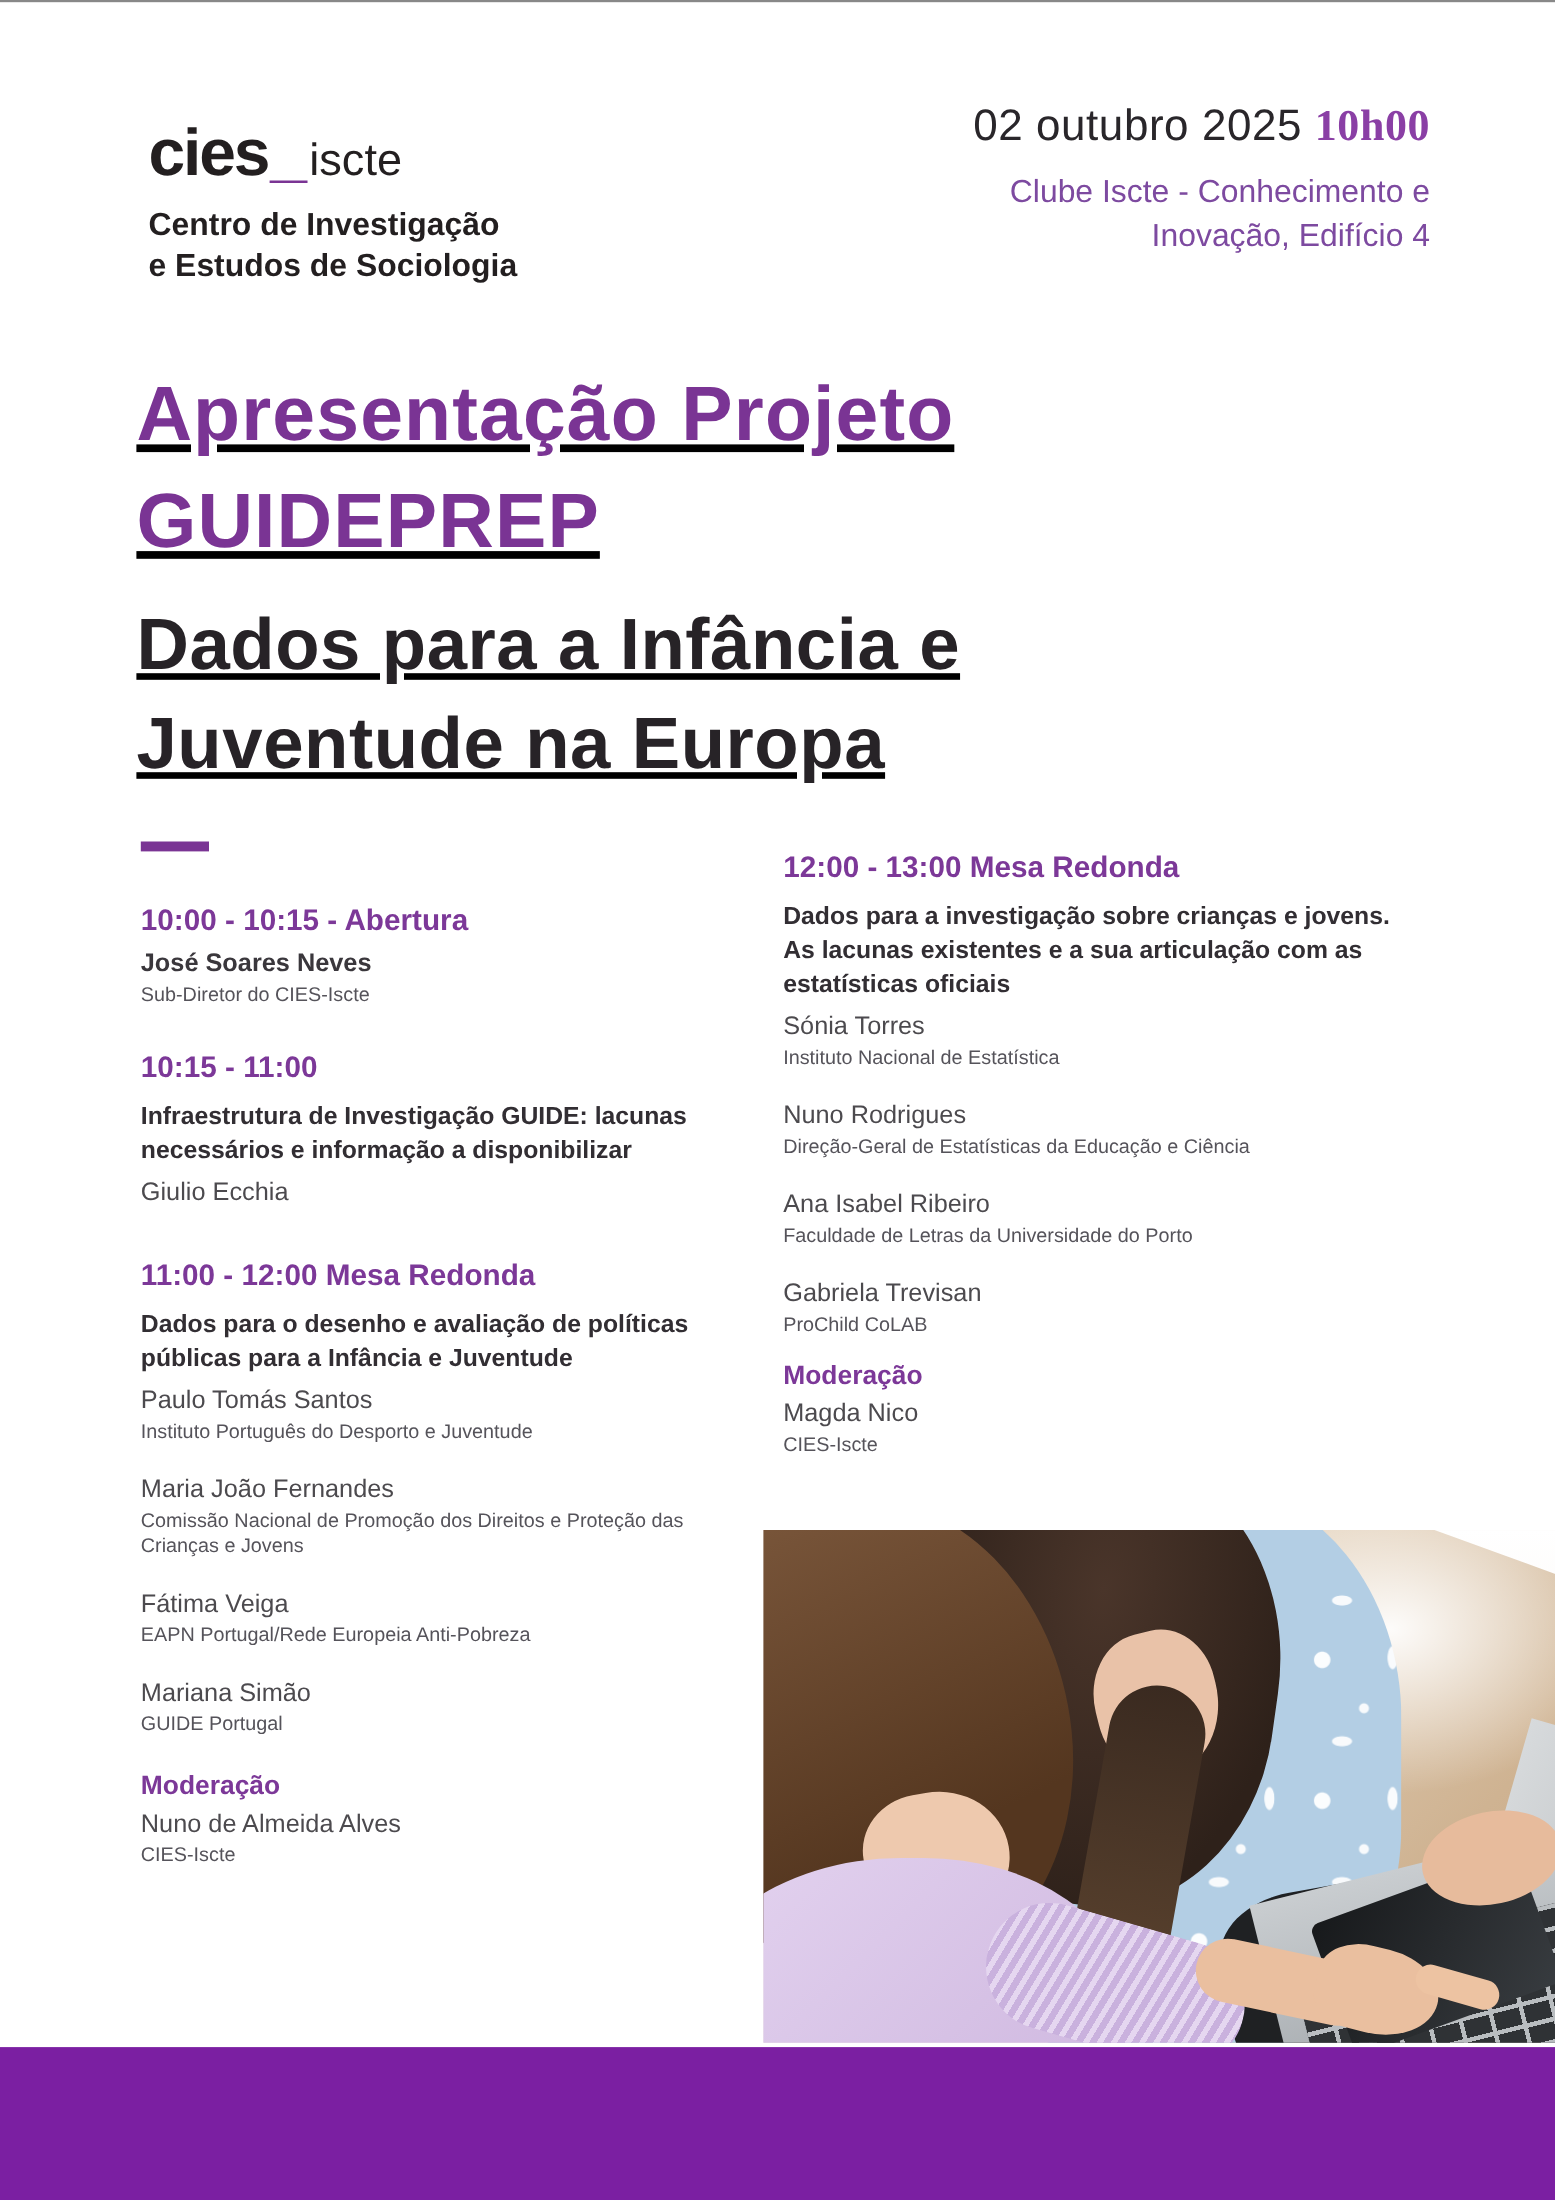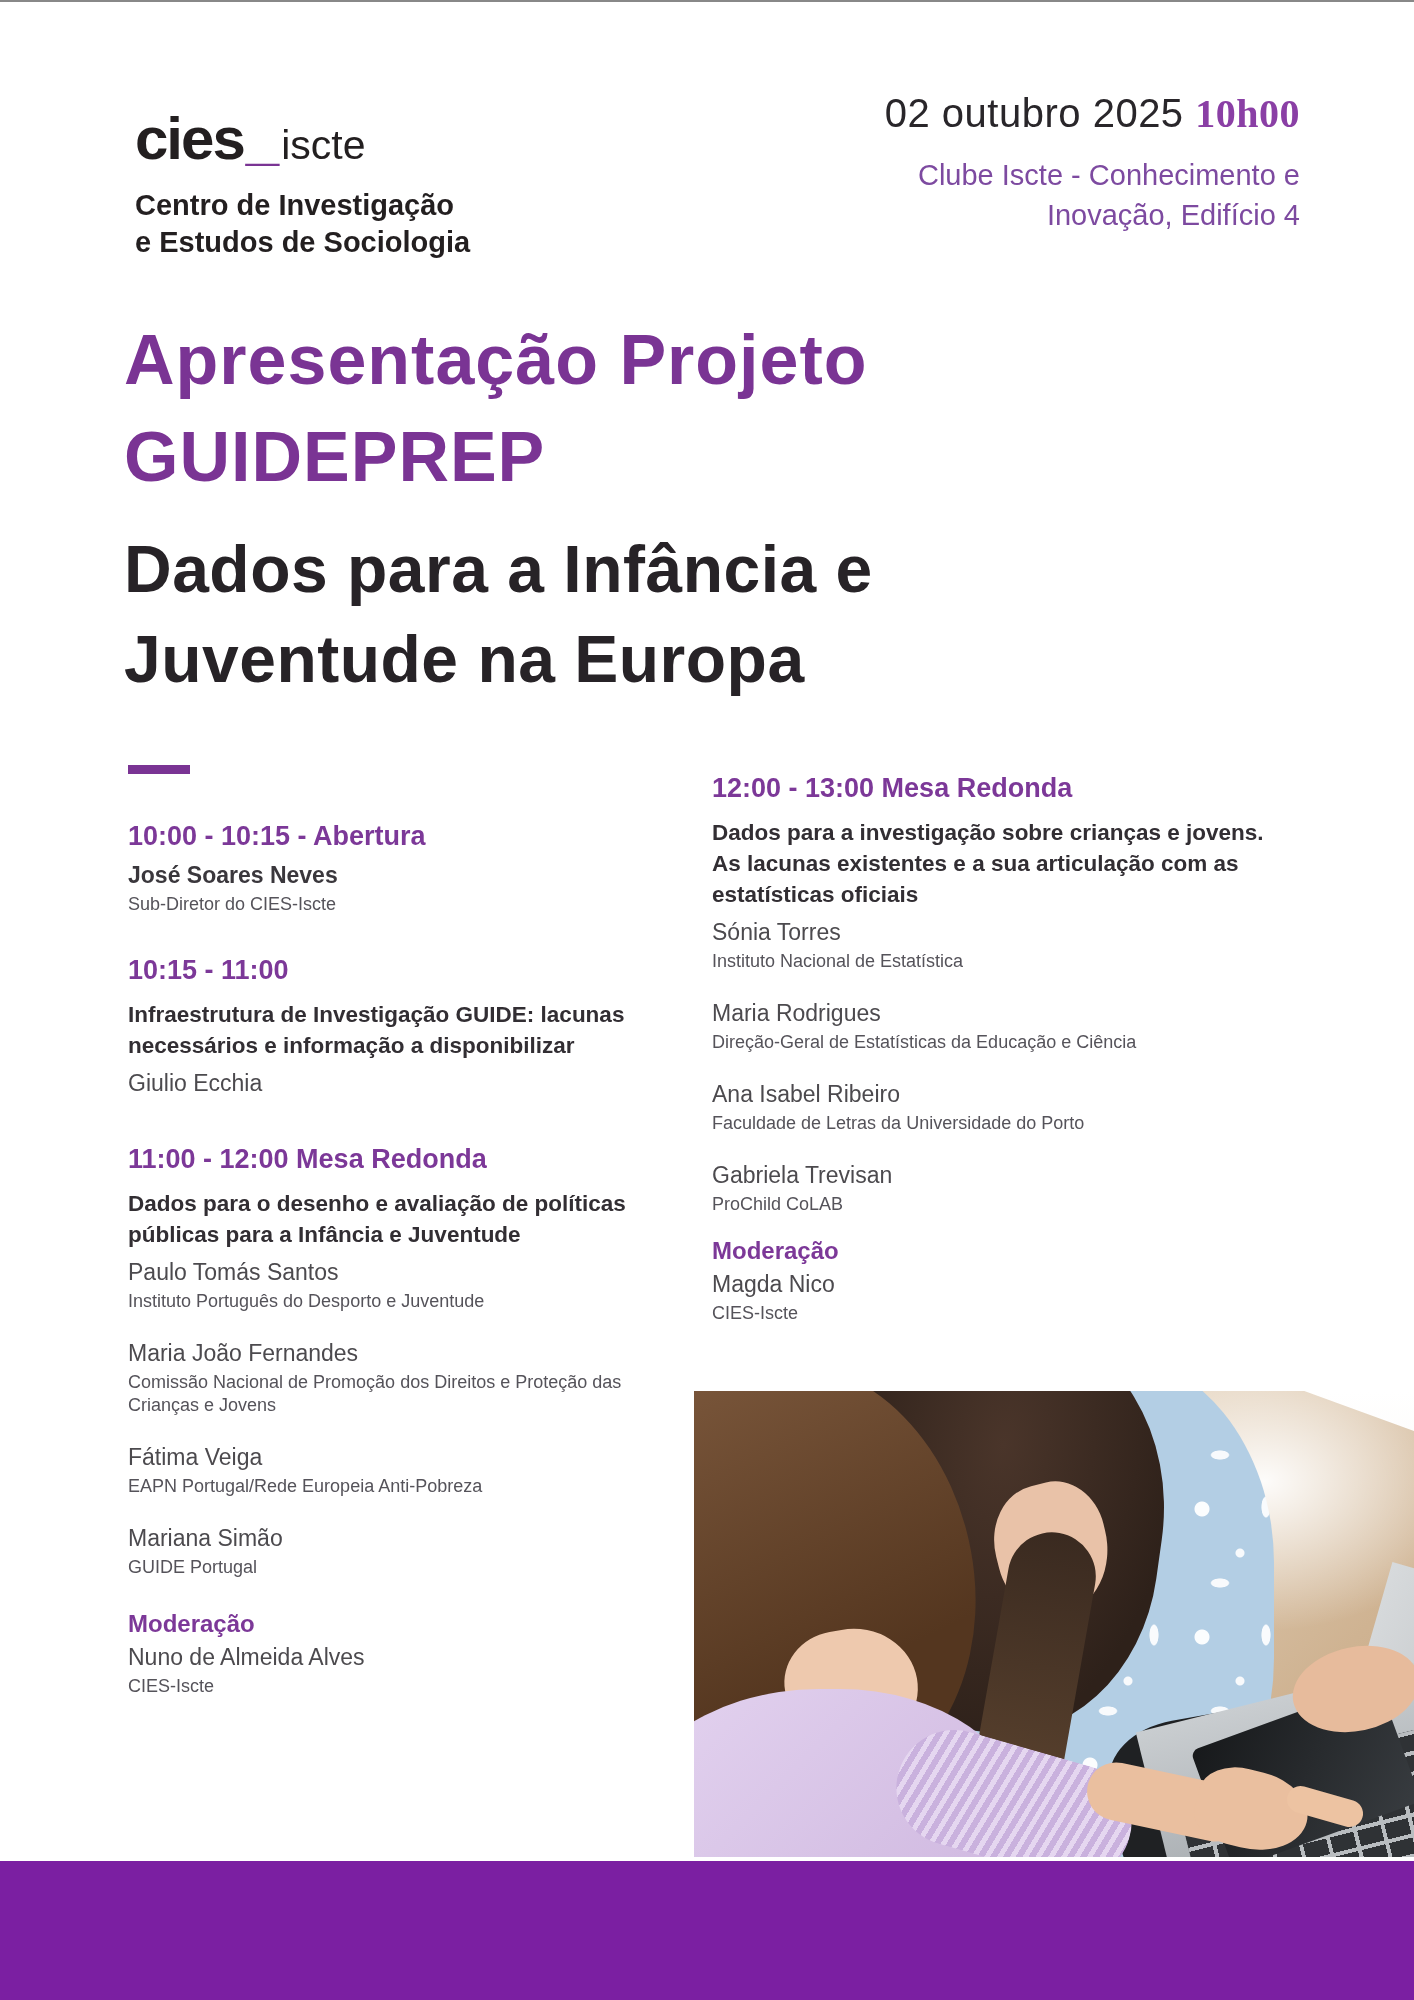--- a/index.html
+++ b/index.html
@@ -12,21 +12,21 @@
   .brand-word{display:flex;align-items:baseline;color:#231f20;}
   .brand-cies{font-size:60px;font-weight:700;letter-spacing:-2px;}
   .brand-und{font-size:60px;font-weight:700;color:#7a3494;margin:0 2px;}
   .brand-iscte{font-size:41px;font-weight:400;letter-spacing:0;}
   .brand-sub{margin-top:14px;font-size:29px;line-height:37px;font-weight:700;color:#231f20;}
   .event-meta{position:absolute;right:114px;top:88px;text-align:right;width:600px;}
   .date-line{font-size:40px;letter-spacing:0.5px;color:#29262a;font-weight:500;}
   .date-time{color:#8a3fa5;font-weight:600;font-family:Liberation Serif, serif;}
   .venue{margin-top:18px;font-size:29px;line-height:40px;color:#7d4aa0;}
   
-  .title-block{position:absolute;left:124px;top:310px;}
+  .title-block{position:absolute;left:124px;top:326px;text-decoration:underline;}
   .tp{font-size:70px;line-height:97px;font-weight:800;letter-spacing:1px;color:#7a3494;}
   .tb{font-size:66px;line-height:90px;font-weight:800;letter-spacing:0.5px;color:#272327;}
   .tb.first{margin-top:18px;}
   .accent-dash{position:absolute;left:128px;top:763px;width:62px;height:9px;background:#7a3494;}
   
   .col{position:absolute;}
   .col-left{left:128px;top:818px;width:500px;}
   .col-right{left:712px;top:770px;width:575px;}
   .sh{font-size:27px;line-height:33px;font-weight:700;color:#7c3898;white-space:pre-wrap;}
   .talk{font-size:22.5px;line-height:31px;font-weight:700;color:#322e33;margin-top:12px;}
@@ -146,21 +146,21 @@
     <div class="mod">Moderação</div>
     <div class="name" style="margin-top:4px;">Nuno de Almeida Alves</div>
     <div class="aff">CIES-Iscte</div>
   </div>
 
   <div class="col col-right">
     <div class="sh">12:00 - 13:00 Mesa Redonda</div>
     <div class="talk">Dados para a investigação sobre crianças e jovens. As lacunas existentes e a sua articulação com as estatísticas oficiais</div>
     <div class="name">Sónia Torres</div>
     <div class="aff">Instituto Nacional de Estatística</div>
-    <div class="name mt-speaker">Maria Rodrigues</div>
+    <div class="name mt-speaker">Nuno Rodrigues</div>
     <div class="aff">Direção-Geral de Estatísticas da Educação e Ciência</div>
     <div class="name mt-speaker">Ana Isabel Ribeiro</div>
     <div class="aff">Faculdade de Letras da Universidade do Porto</div>
     <div class="name mt-speaker">Gabriela Trevisan</div>
     <div class="aff">ProChild CoLAB</div>
     <div class="mod mod-right">Moderação</div>
     <div class="name" style="margin-top:4px;">Magda Nico</div>
     <div class="aff">CIES-Iscte</div>
 
   </div>

